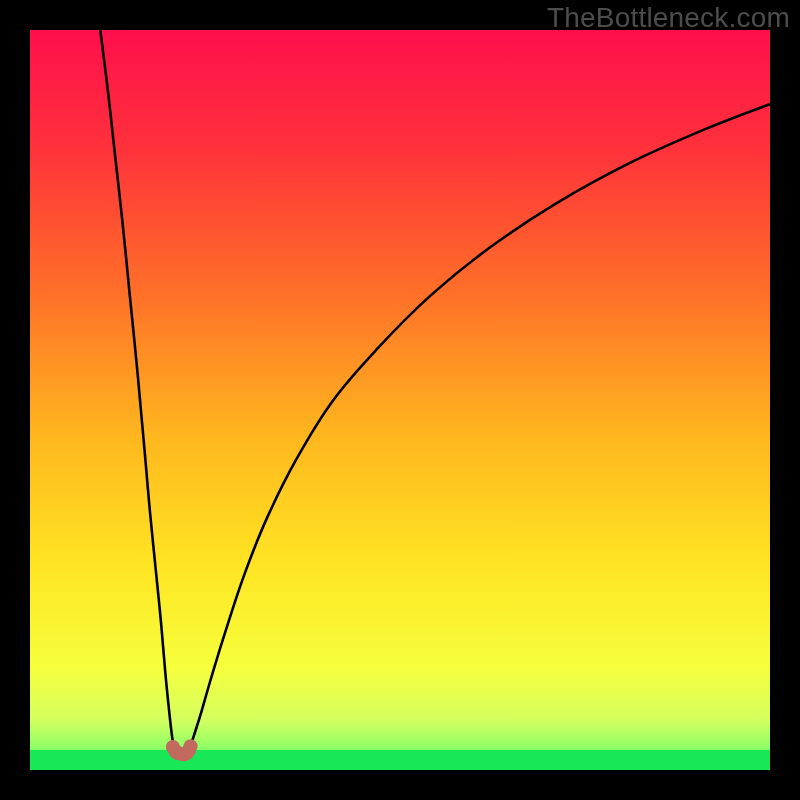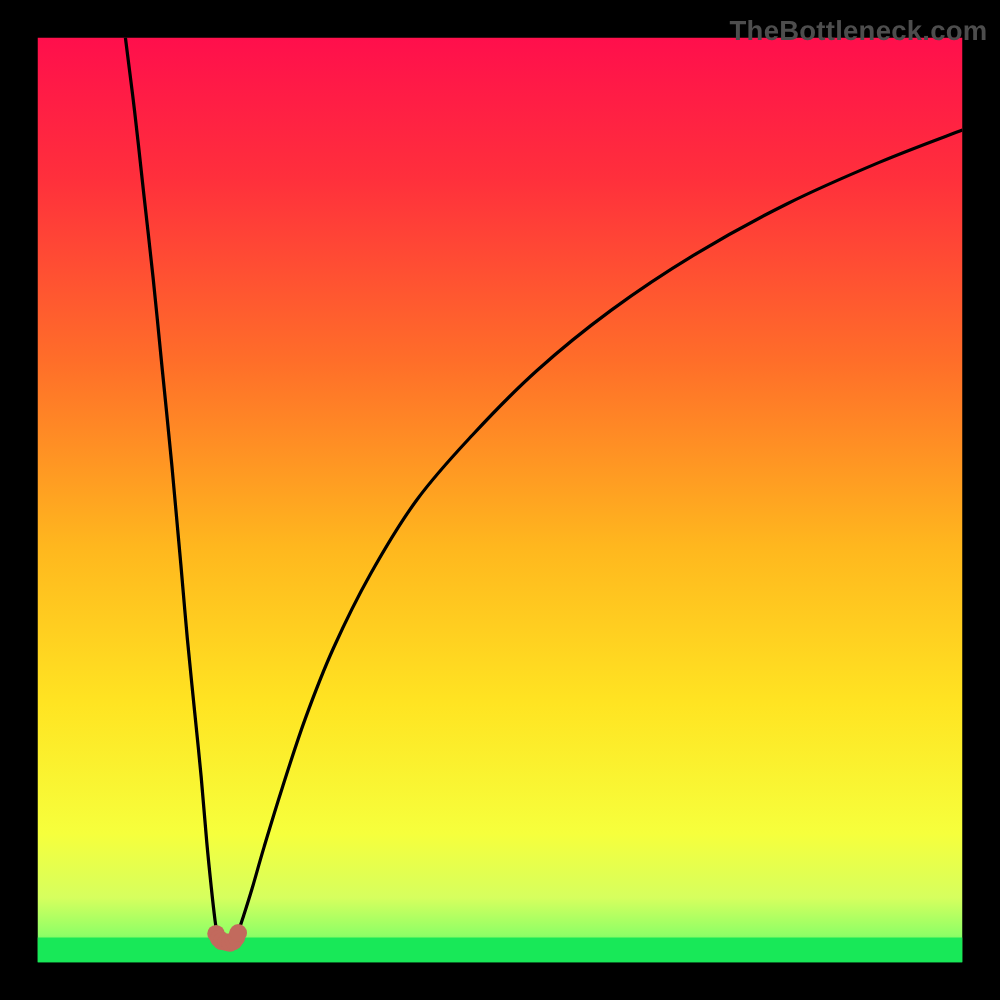--- a/index.html
+++ b/index.html
@@ -12,25 +12,25 @@
     font-family: Arial, Helvetica, sans-serif;
   }
   .frame {
     position: relative;
     width: 800px;
     height: 800px;
     background: #000;
   }
   .watermark {
     position: absolute;
-    top: 12px;
+    top: 2px;
     right: 10px;
     color: #4d4d4d;
-    font-size: 22px;
-    font-weight: 700;
+    font-size: 28px;
+    font-weight: 400;
     letter-spacing: 0.2px;
     z-index: 50;
   }
   svg.plot {
     position: absolute;
     left: 30px;
     top: 30px;
     width: 740px;
     height: 740px;
   }

